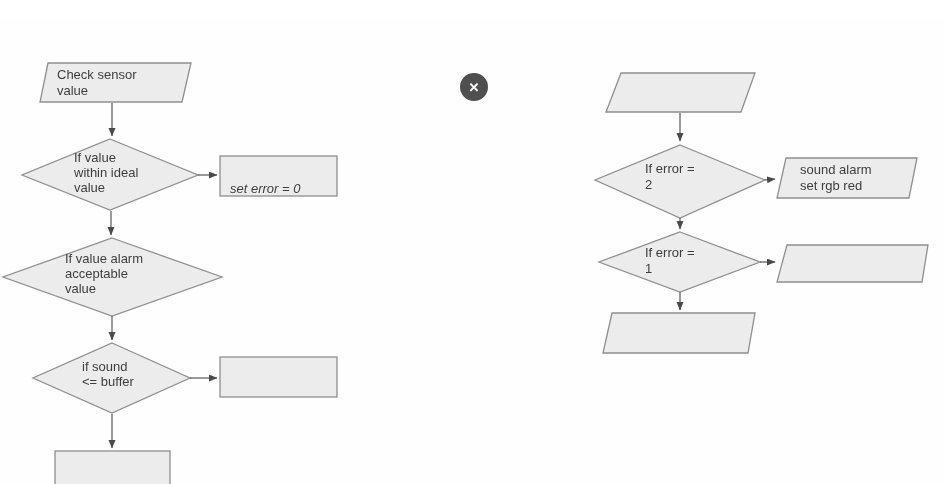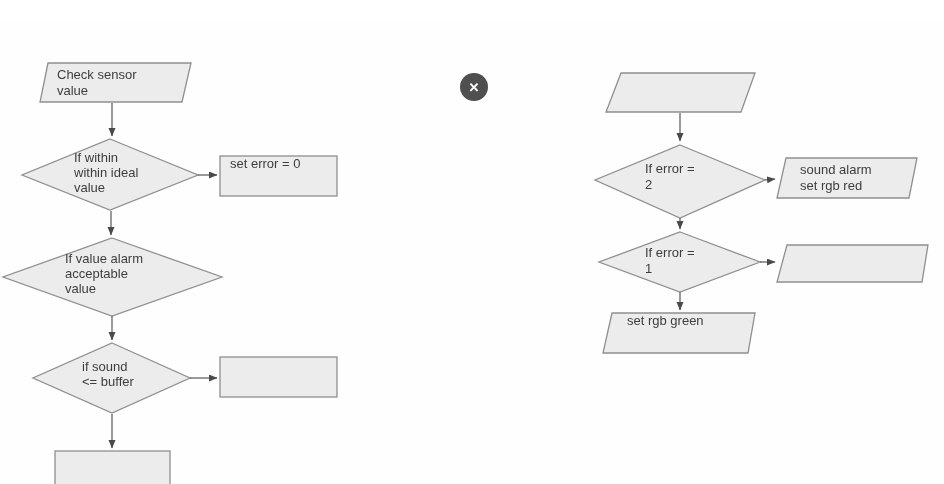--- a/index.html
+++ b/index.html
@@ -25,21 +25,22 @@
   .lbl{
     position:absolute;
     font-size:13px;
     line-height:15px;
     color:var(--text,#3d3d3d);
     white-space:nowrap;
   }
   .lbl span{display:block;}
   .boxlbl{
     display:flex;
-    align-items:flex-start;
+    align-items:flex-end;
+    font-style:italic;
   }
   .close-btn{
     position:absolute;
     left:460px;top:53px;
     width:28px;height:28px;
     border-radius:50%;
     border:none;
     background:var(--close_bg,#4f4f4f);
     color:var(--close_x,#ffffff);
     display:flex;align-items:center;justify-content:center;
@@ -100,21 +101,21 @@
       <line class="flowline" x1="680" y1="272" x2="680" y2="290" marker-end="url(#arrow)"></line>
       <polygon class="shape" points="612,293 755,293 748,333 603,333"></polygon>
     </g>
   </svg>
 
   <div class="lbl" style="left:57px;top:47px;line-height:16px">
     <span>Check sensor</span>
     <span>value</span>
   </div>
   <div class="lbl" style="left:74px;top:130px">
-    <span>If within</span>
+    <span>If value</span>
     <span>within ideal</span>
     <span>value</span>
   </div>
   <div class="lbl boxlbl" style="left:220px;top:136px;width:107px;height:40px;padding-left:10px">
     <span>set error = 0</span>
   </div>
   <div class="lbl" style="left:65px;top:231px">
     <span>If value alarm</span>
     <span>acceptable</span>
     <span>value</span>
@@ -129,21 +130,18 @@
     <span>2</span>
   </div>
   <div class="lbl" style="left:800px;top:142px;line-height:16px">
     <span>sound alarm</span>
     <span>set rgb red</span>
   </div>
   <div class="lbl" style="left:645px;top:225px;line-height:16px">
     <span>If error =</span>
     <span>1</span>
   </div>
-  <div class="lbl boxlbl" style="left:603px;top:293px;width:130px;height:40px;padding-left:24px">
-    <span>set rgb green</span>
-  </div>
 
   <button class="close-btn">
     <span>✕</span>
   </button>
 
 </div>
 
 </body></html>

